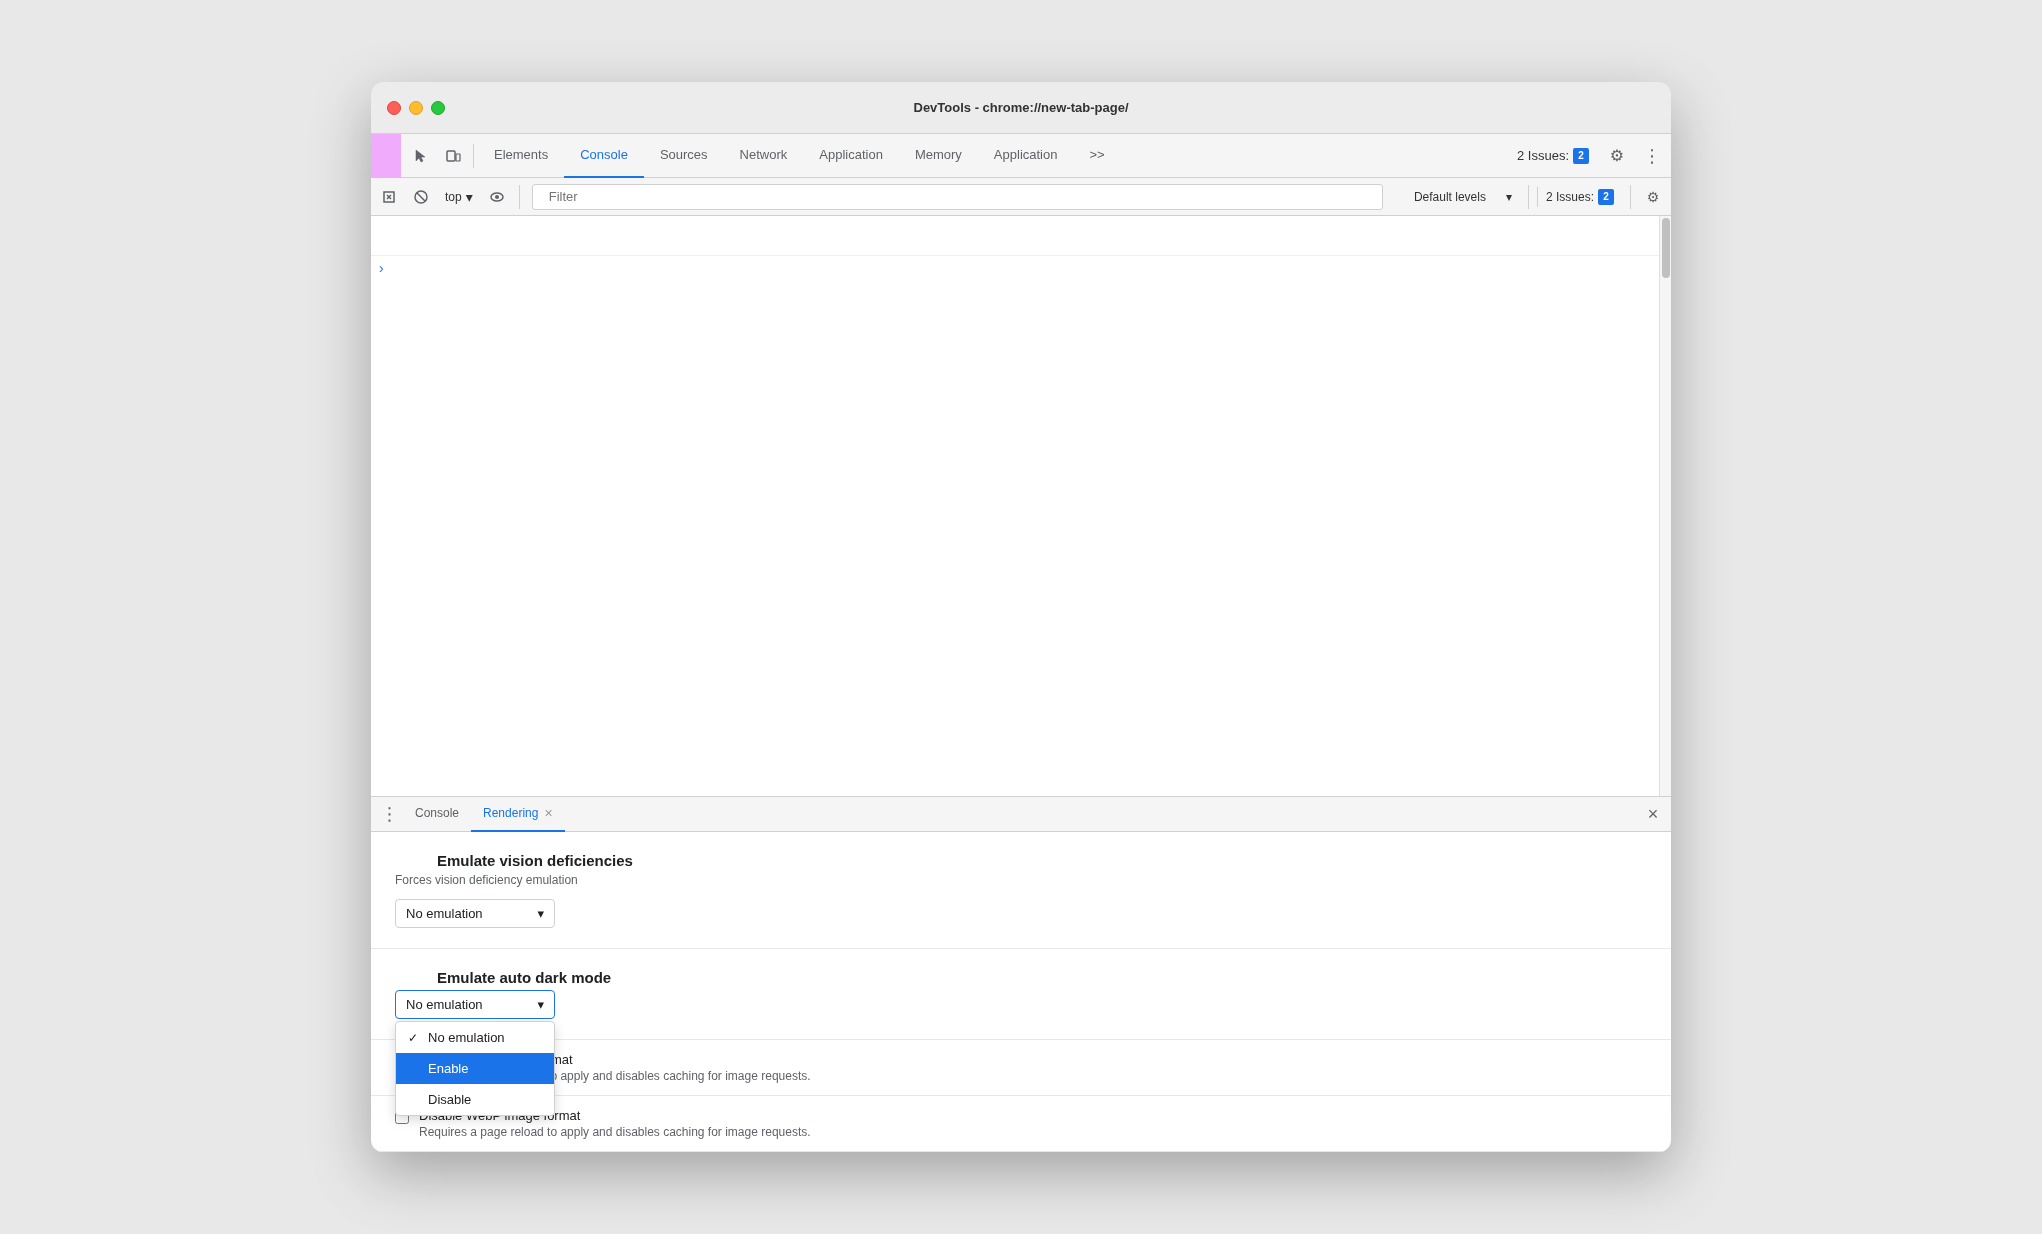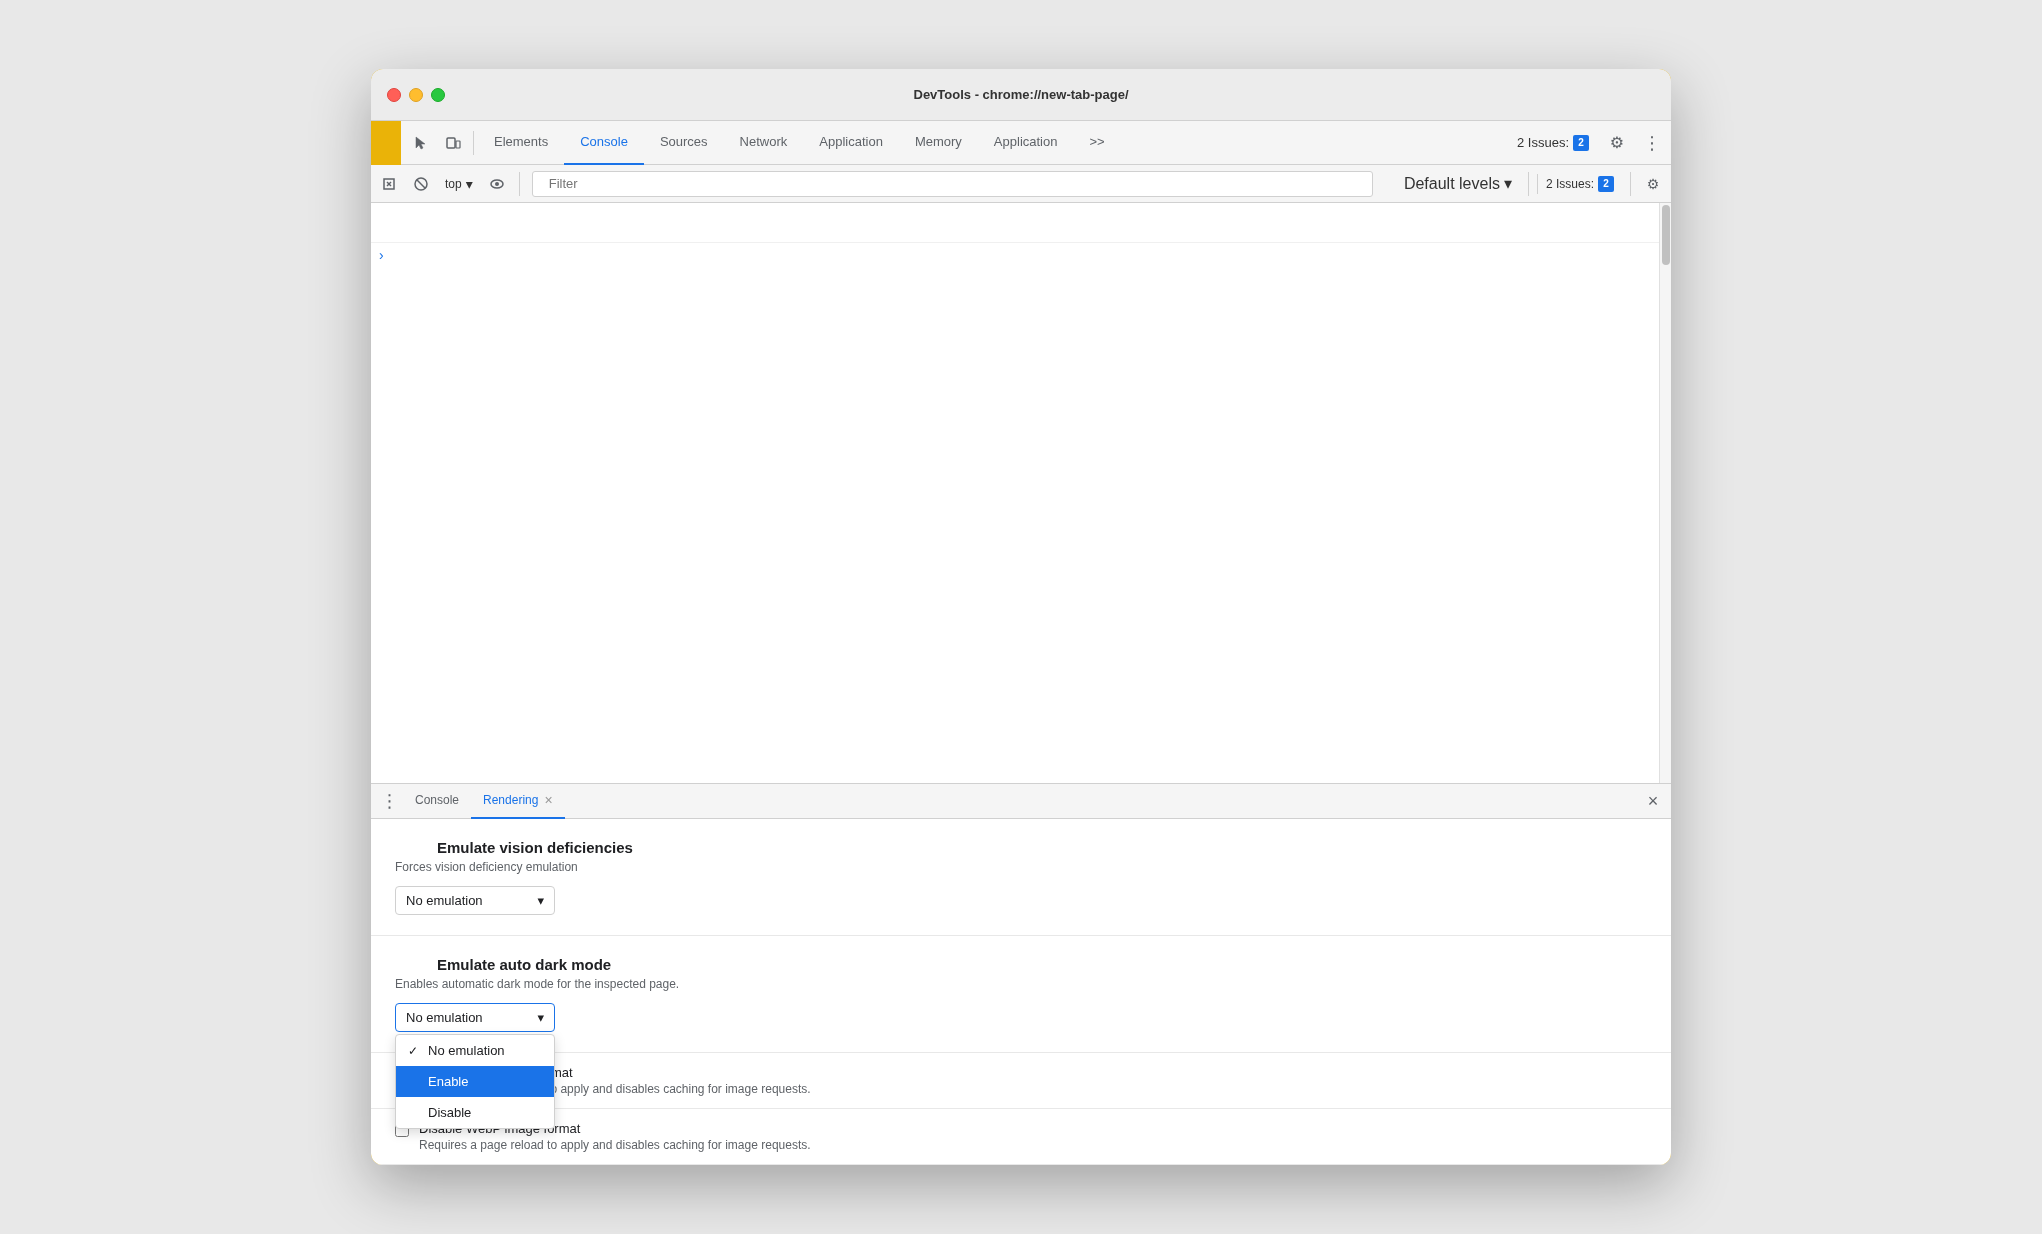--- a/index.html
+++ b/index.html
@@ -6,21 +6,21 @@
     body {
       background: #e8e8e8;
       display: flex;
       justify-content: center;
       align-items: center;
       min-height: 100vh;
       font-family: -apple-system, BlinkMacSystemFont, 'Segoe UI', sans-serif;
     }
     .window {
       width: 1300px;
-      background: #eab308;
+      background: #f0abfc;
       border-radius: 12px;
       box-shadow: 0 20px 60px rgba(0,0,0,0.3);
       overflow: hidden;
     }
     
     .title-bar {
       background: #ececec;
       height: 52px;
       display: flex;
       align-items: center;
@@ -164,23 +164,23 @@
       border-radius: 3px;
       padding: 0 16px;
       font-size: 13px;
       background: white;
       outline: none;
       margin: 0 4px;
     }
     .levels-selector {
       display: flex;
       align-items: center;
-      gap: 4px;
+      gap: 20px;
       padding: 2px 8px;
-      font-size: 16px;
+      font-size: 12px;
       color: #333;
       cursor: pointer;
       border-radius: 4px;
       margin-left: 15px;
     }
     .issues-count {
       display: flex;
       align-items: center;
       gap: 4px;
       font-size: 12px;
@@ -528,21 +528,20 @@
         <div class="rendering-section-title">Emulate vision deficiencies</div>
         <div class="rendering-section-desc">Forces vision deficiency emulation</div>
         <div class="dropdown-select" style="width:160px;">
           <span>No emulation</span>
           <span>▾</span>
         </div>
       </div>
 
       <div class="rendering-section">
         <div class="rendering-section-title">Emulate auto dark mode</div>
-        <div class="rendering-section-desc">Enables automatic dark mode for the inspected page.</div>
         <div class="dropdown-menu-container">
           <div class="dropdown-select open" style="width:160px;">
             <span>No emulation</span>
             <span>▾</span>
           </div>
           <div class="dropdown-menu">
             <div class="dropdown-item selected">
               <span class="checkmark">✓</span>
               <span>No emulation</span>
             </div>

